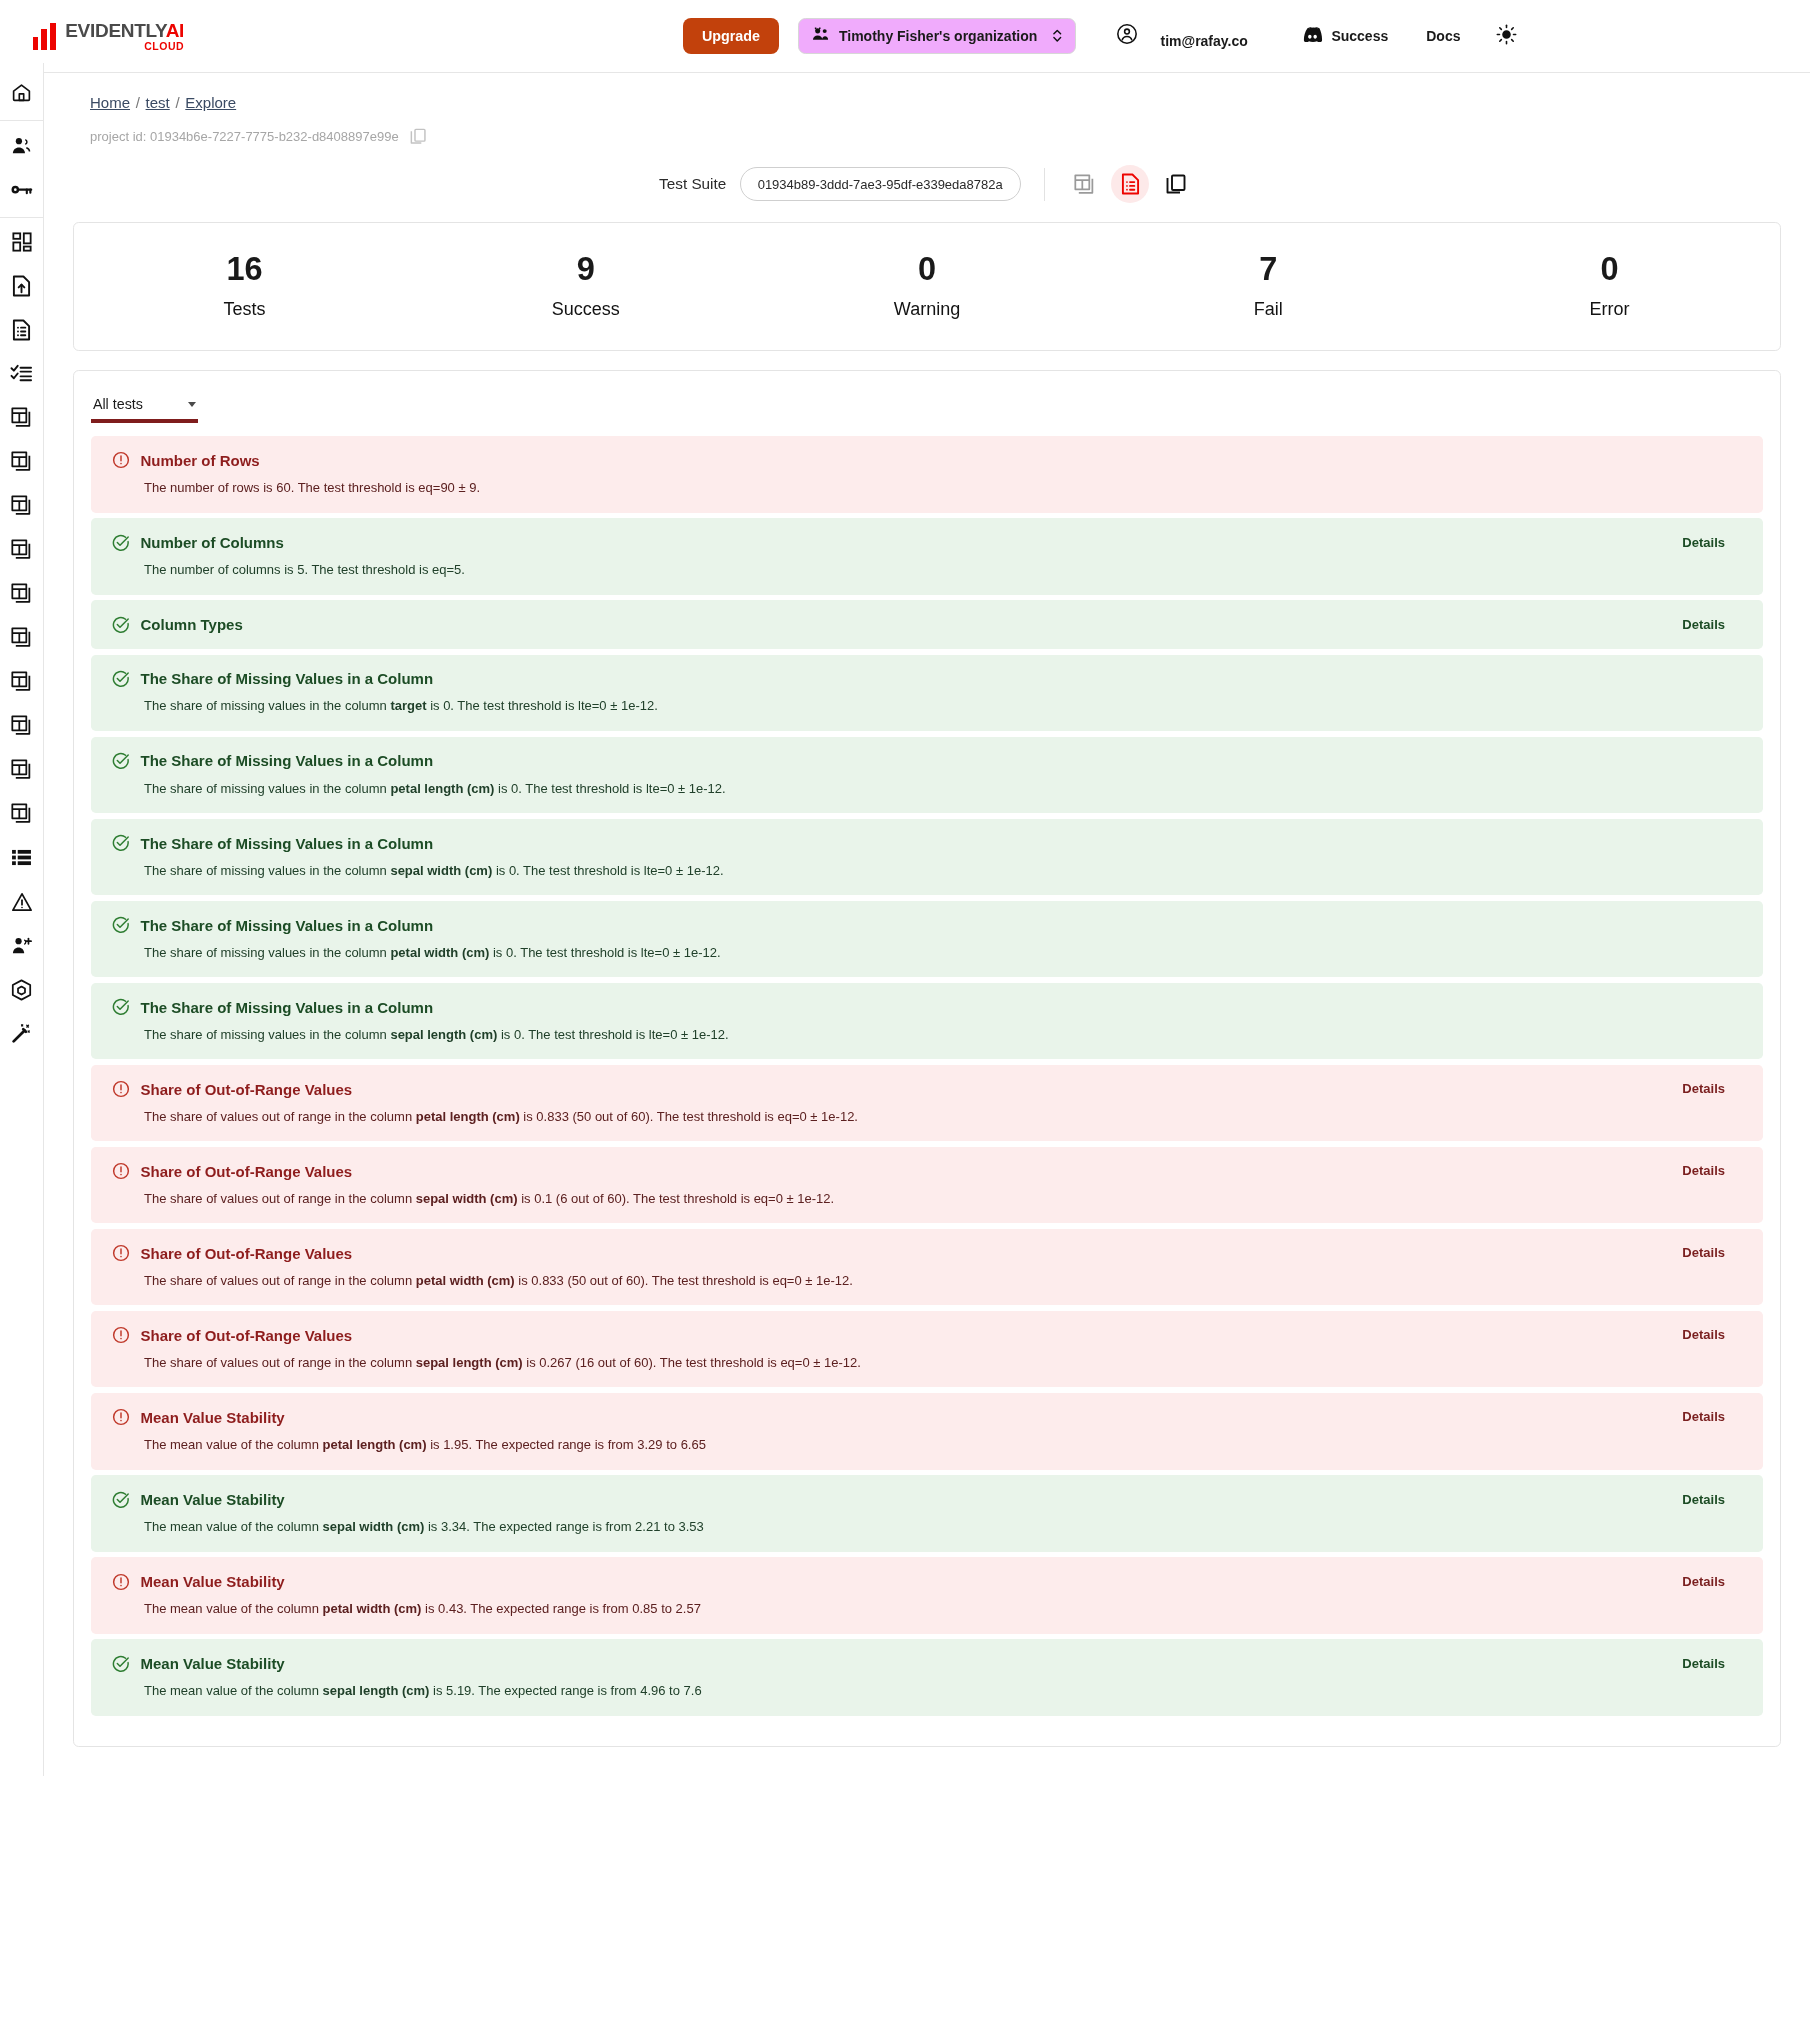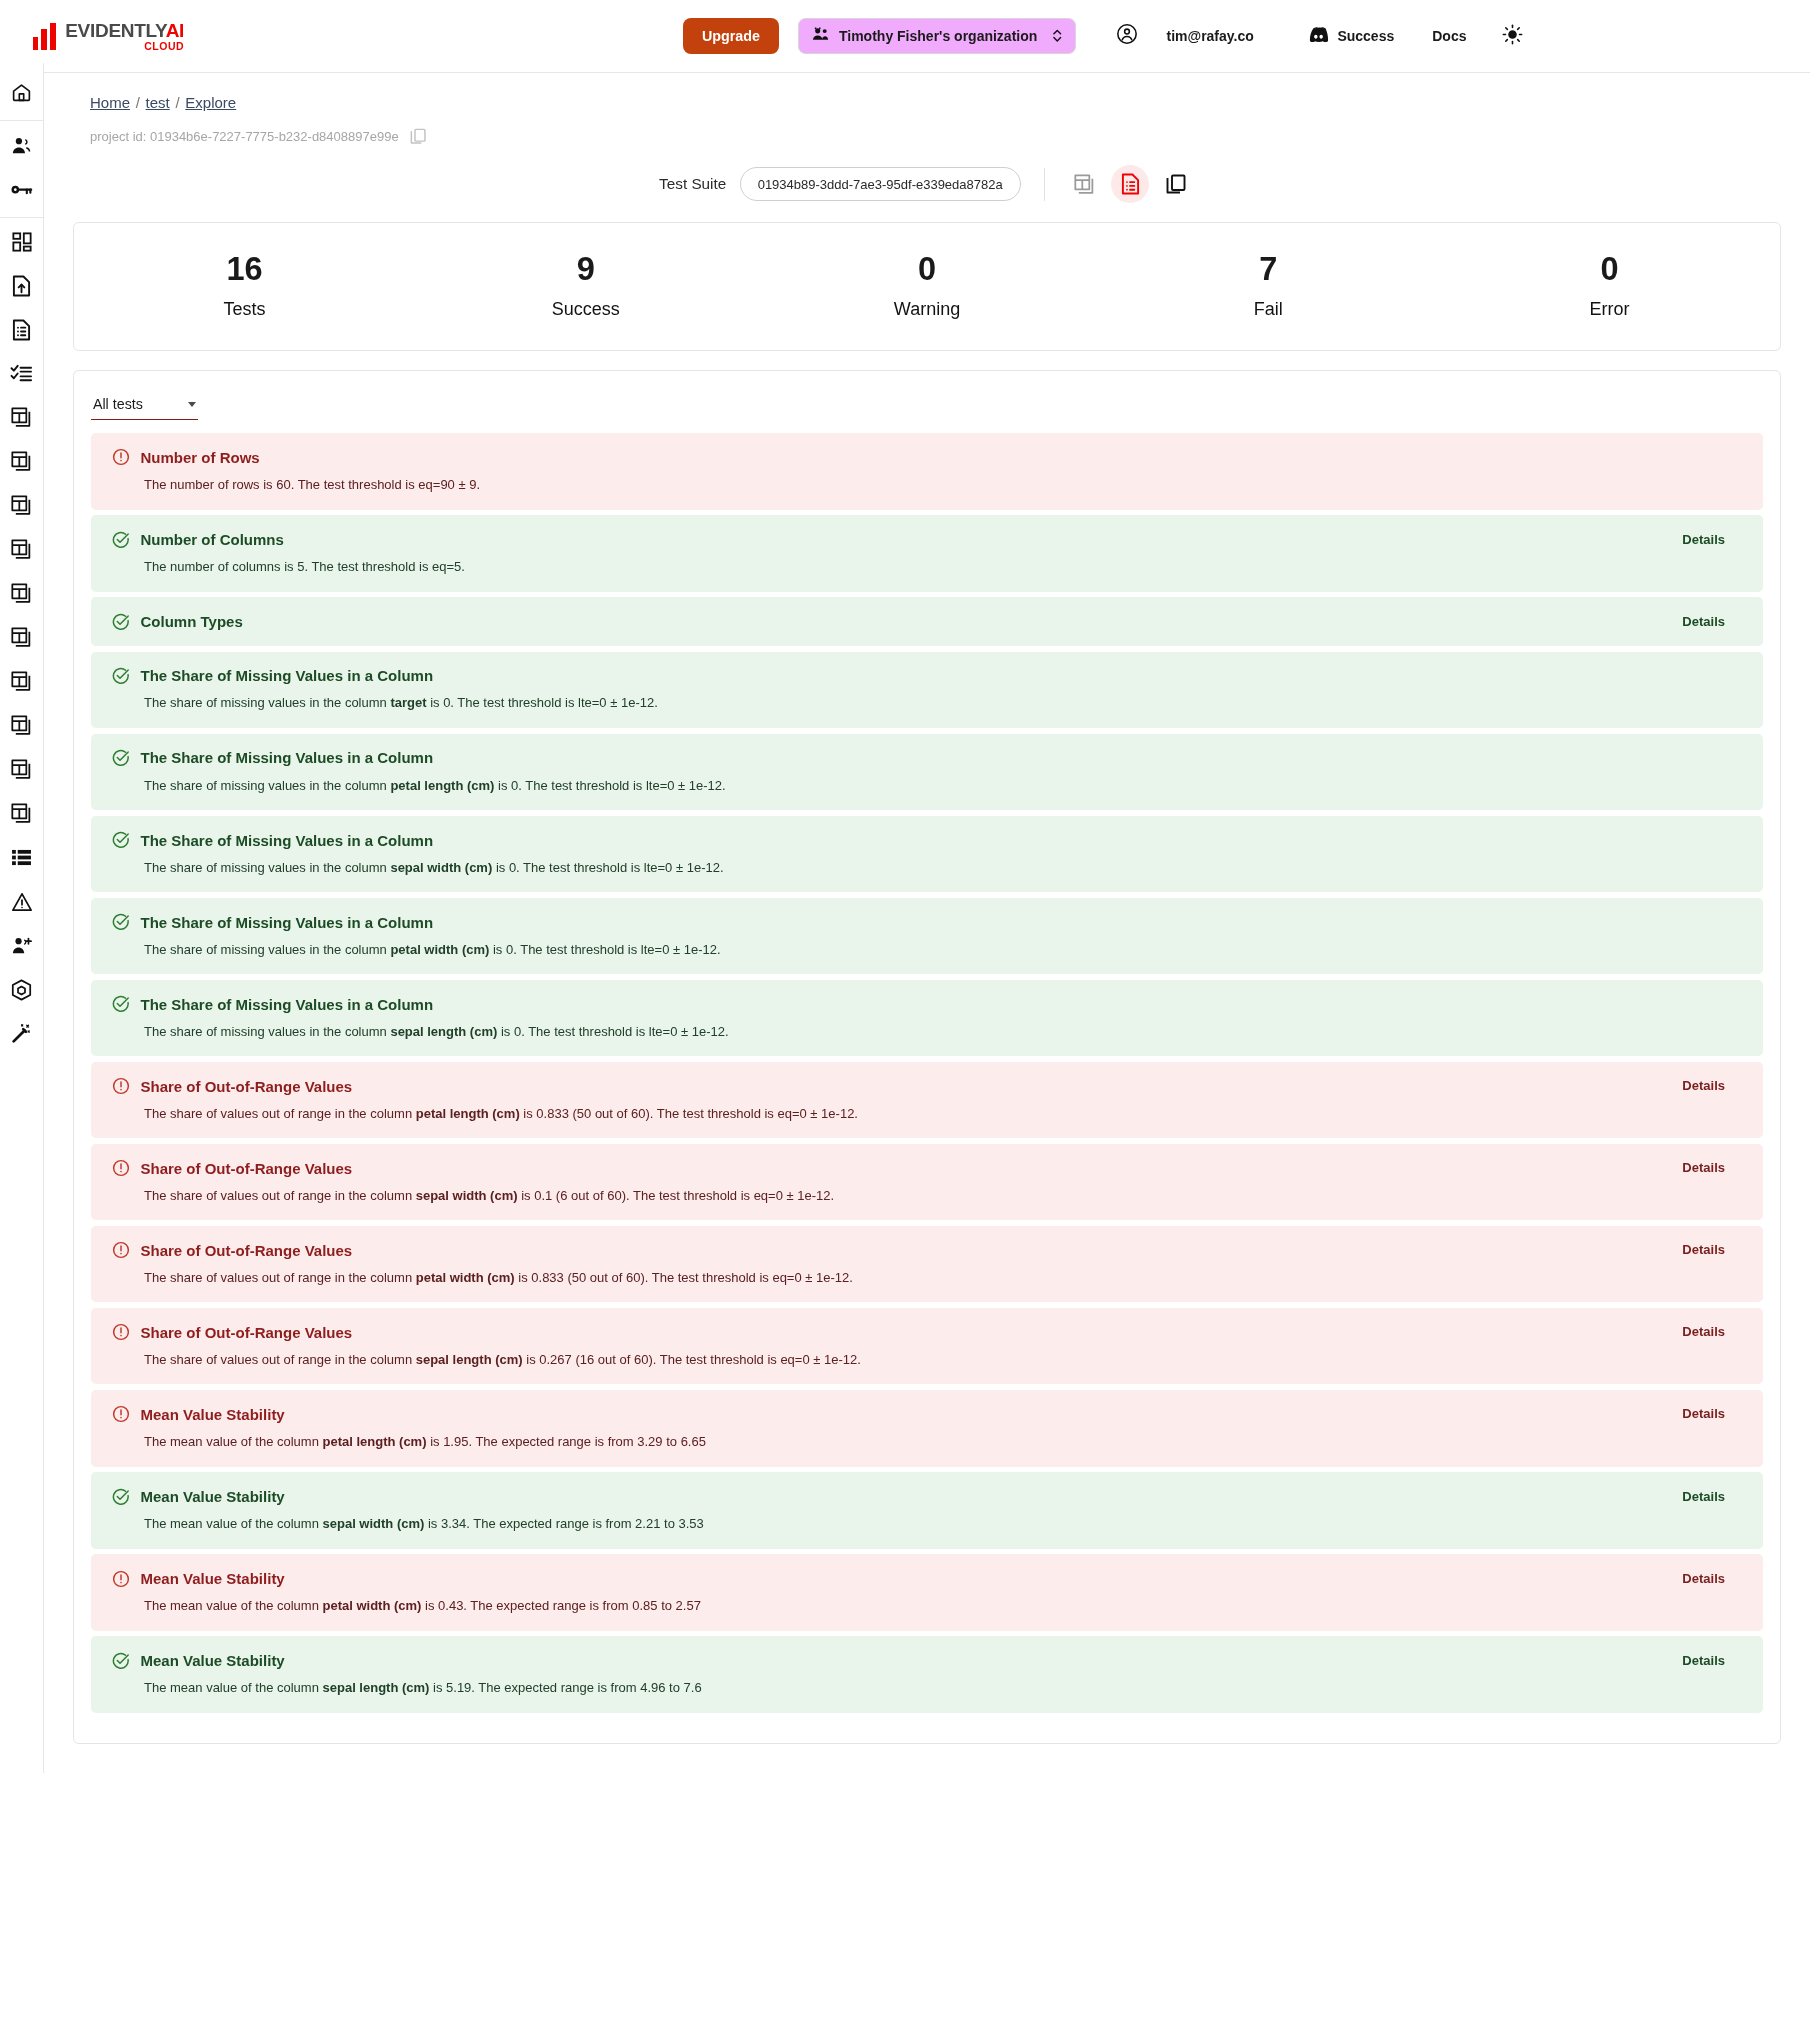--- a/index.html
+++ b/index.html
@@ -49,21 +49,21 @@
     font-family: inherit;
   }
   .org-select {
     margin-left: 19px;
     display: flex; align-items: center; gap: 8.6px;
     border: 1px solid #d7d7d7; border-radius: 7.6px;
     padding: 8.6px 13.4px; font-size: 14px; font-weight: 600;
     background: #f0abfc; cursor: pointer; white-space: nowrap;
   }
   .org-chevrons { display: flex; flex-direction: column; gap: 1.9px; margin-left: 5.7px; }
-  .user-block { margin-left: 40px; display: flex; align-items: center; gap: 28px; cursor: pointer; }
+  .user-block { margin-left: 40px; display: flex; align-items: flex-end; gap: 22px; cursor: pointer; }
   .user-email { font-size: 14px; font-weight: 600; }
   .support-block { margin-left: 54px; display: flex; align-items: center; gap: 8.6px; cursor: pointer; }
   .support-label { font-size: 14px; font-weight: 600; }
   .docs-link { margin-left: 38px; font-size: 14px; font-weight: 600; cursor: pointer; }
   .theme-btn { margin-left: 36px; display: flex; align-items: center; cursor: pointer; }
 
   
   .sidebar {
     position: absolute; left: 0; top: 63px; width: 44px; bottom: 0;
     border-right: 1px solid #e6e6e6; background: #fff;
@@ -122,21 +122,21 @@
 
   
   .tests-panel {
     margin-top: 19px;
     border: 1px solid #e4e4e4; border-radius: 5.7px;
     padding: 21px 17px 25px 17px;
   }
   .filter-wrap { padding-left: 0px; margin-bottom: 13.4px; }
   .filter-select {
     display: inline-flex; align-items: center; justify-content: space-between;
-    width: 107px; border-bottom: 1px solid #7f1d1d;
+    width: 107px; border-bottom: 4px solid #7f1d1d;
     font-size: 14.3px; color: #1a1a1a; padding: 3.8px 1.9px 6.7px 1.9px;
     cursor: pointer; background: transparent;
   }
   .caret { width: 0; height: 0; border-left: 4.8px solid transparent;
            border-right: 4.8px solid transparent; border-top: 5.7px solid #4a4a4a; }
 
   .test-row {
     border-radius: 4.8px;
     padding: 15.3px 21px 15.3px 21px;
     margin-bottom: 5.7px;

